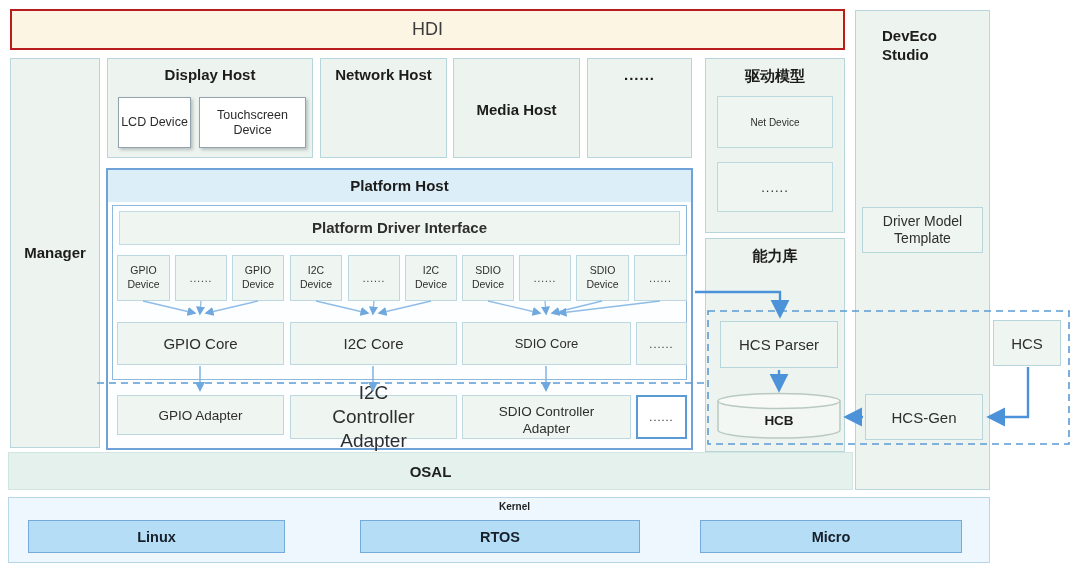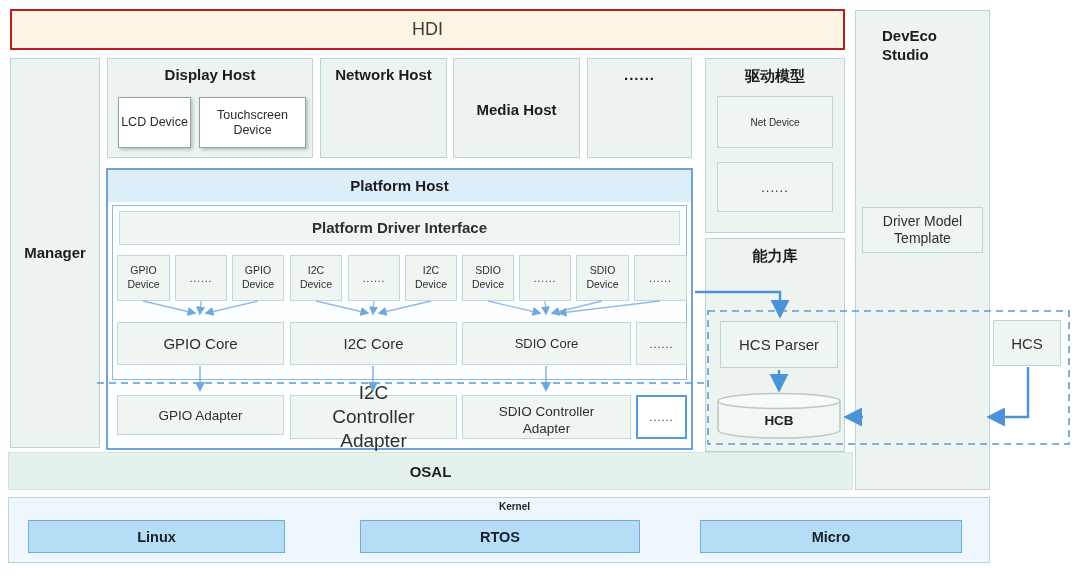--- a/index.html
+++ b/index.html
@@ -156,20 +156,23 @@
   </div>
 
   <div class="abs" style="left:716px;top:392px;width:126px;height:48px;">
     <svg width="126" height="48" viewBox="0 0 126 48">
       <path d="M2,9 L2,38 A61,8 0 0 0 124,38 L124,9" fill="#f2f7f3" stroke="#b9c9c2" stroke-width="1.5"></path>
       <ellipse cx="63" cy="9" rx="61" ry="7.5" fill="#f7faf7" stroke="#b9c9c2" stroke-width="1.5"></ellipse>
     </svg>
     <div class="abs center" style="left:0;top:12px;width:126px;height:32px;font-weight:bold;font-size:13.5px;">HCB</div>
   </div>
 
+  <div class="abs cell center" style="left:865px;top:394px;width:118px;height:46px;font-size:15px;border-color:#b7d6db;">
+    <span>HCS-Gen</span>
+  </div>
 
   <div class="abs osal center" style="left:8px;top:452px;width:845px;height:38px;">
     <span>OSAL</span>
   </div>
 
   <div class="abs cell center" style="left:993px;top:320px;width:68px;height:46px;font-size:15px;border-color:#b7d6db;">
     <span>HCS</span>
   </div>
 
   <div class="abs kernel" style="left:8px;top:497px;width:982px;height:66px;">

